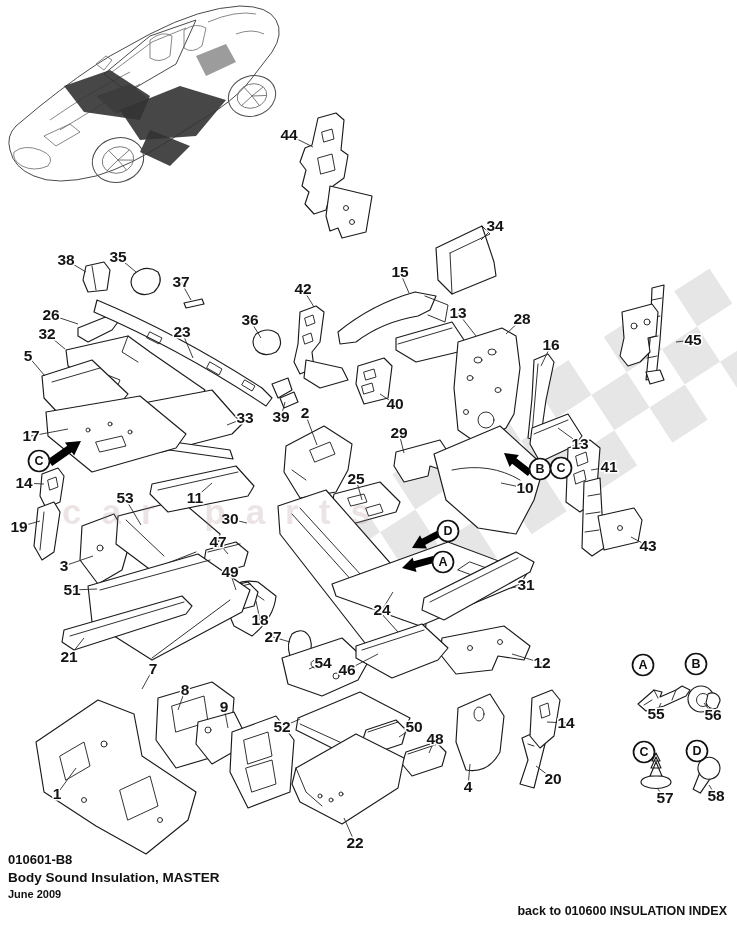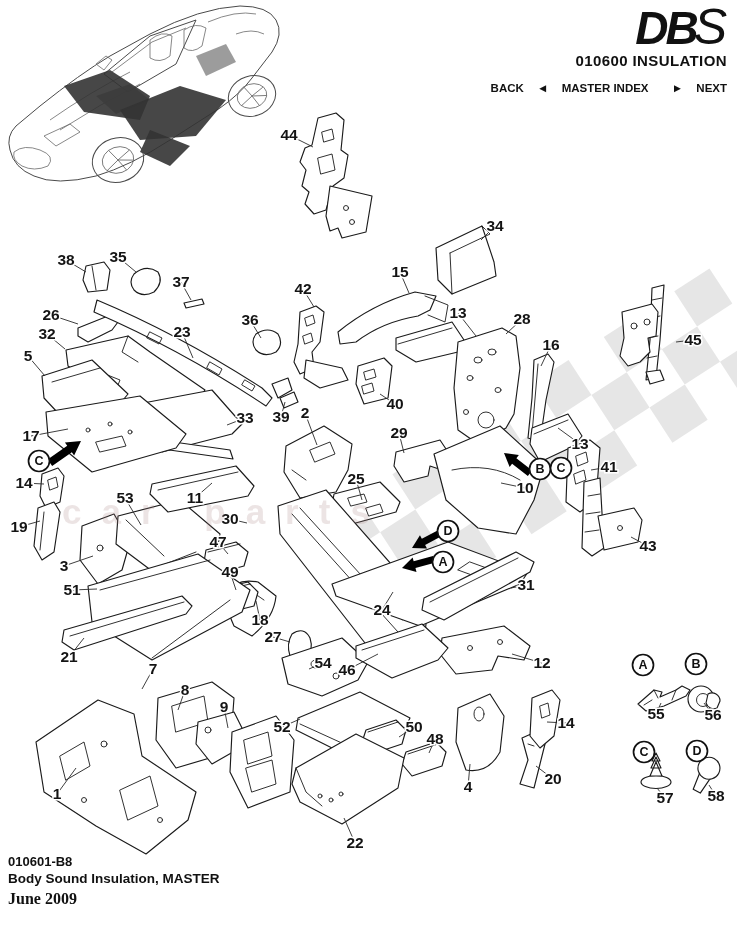--- a/index.html
+++ b/index.html
@@ -7,24 +7,24 @@
         font-family:"Liberation Sans",sans-serif;color:#111;}
   
   .hdr{position:absolute;top:2px;right:10px;text-align:right;z-index:30;}
   .logo{line-height:1;white-space:nowrap;}
   .logo .db{font-size:46px;font-weight:800;font-style:italic;letter-spacing:-3px;}
   .logo .s{font-size:50px;font-weight:400;font-style:italic;margin-left:-2px;}
   .sect{font-size:15px;font-weight:700;letter-spacing:.4px;margin-top:0px;}
   .nav{font-size:11.5px;font-weight:700;margin-top:13px;white-space:nowrap;}
   .nav span{margin-left:10px;cursor:pointer;}
   
-  .ftr-left{position:absolute;left:8px;bottom:16px;line-height:1.35;}
+  .ftr-left{position:absolute;left:8px;bottom:24px;line-height:1.35;}
   .doc{font-size:13px;font-weight:700;}
   .ptitle{font-size:13.5px;font-weight:700;}
-  .pdate{font-size:16px;font-weight:700;font-family:Liberation Serif, serif;}
+  .pdate{font-size:11px;font-weight:700;}
   .ftr-right{position:absolute;right:10px;bottom:8px;font-size:12.5px;font-weight:700;cursor:pointer;}
   
   .wm1{position:absolute;left:26px;top:372px;font-size:118px;font-weight:700;
        color:rgba(201,70,70,0.22);white-space:nowrap;pointer-events:none;z-index:20;letter-spacing:-2px;}
   .wm2{position:absolute;left:62px;top:492px;font-size:35px;font-weight:700;letter-spacing:20px;
        color:rgba(170,130,130,0.22);white-space:nowrap;pointer-events:none;z-index:20;}
   svg{position:absolute;left:0;top:0;}
   .chk{z-index:1;} .diag{z-index:10;} .car{z-index:15;}
   .part{fill:#fff;stroke:#1b1b1b;stroke-width:1.15;stroke-linejoin:round;stroke-linecap:round;}
   .det{fill:none;stroke:#1b1b1b;stroke-width:.9;stroke-linejoin:round;stroke-linecap:round;}
@@ -444,31 +444,21 @@
     </g>
     <g transform="rotate(-18 252 96)">
       <ellipse class="carln" cx="252" cy="96" rx="24" ry="20"></ellipse>
       <ellipse class="carln2" cx="252" cy="96" rx="15" ry="12"></ellipse>
       <path class="carln2" d="M252,96 l13,-5 M252,96 l-13,6 M252,96 l4,11 M252,96 l-5,-11 M252,96 l14,4"></path>
     </g>
   </svg>
 
   <div class="wm2">car parts</div>
 
-  <div class="hdr">
-    <div class="logo">
-      <span class="db">DB</span><span class="s">S</span>
-    </div>
-    <div class="sect">010600 INSULATION</div>
-    <div class="nav">
-      <span><span>BACK</span> <span>◄</span></span>
-      <span>MASTER INDEX</span>
-      <span><span>►</span> <span>NEXT</span></span>
-    </div>
-  </div>
 
   <div class="ftr-left">
     <div class="doc">010601-B8</div>
     <div class="ptitle">Body Sound Insulation, MASTER</div>
     <div class="pdate">June 2009</div>
   </div>
+  <div class="ftr-right">back to 010600 INSULATION INDEX</div>
 
 </div>
 
 </body></html>

